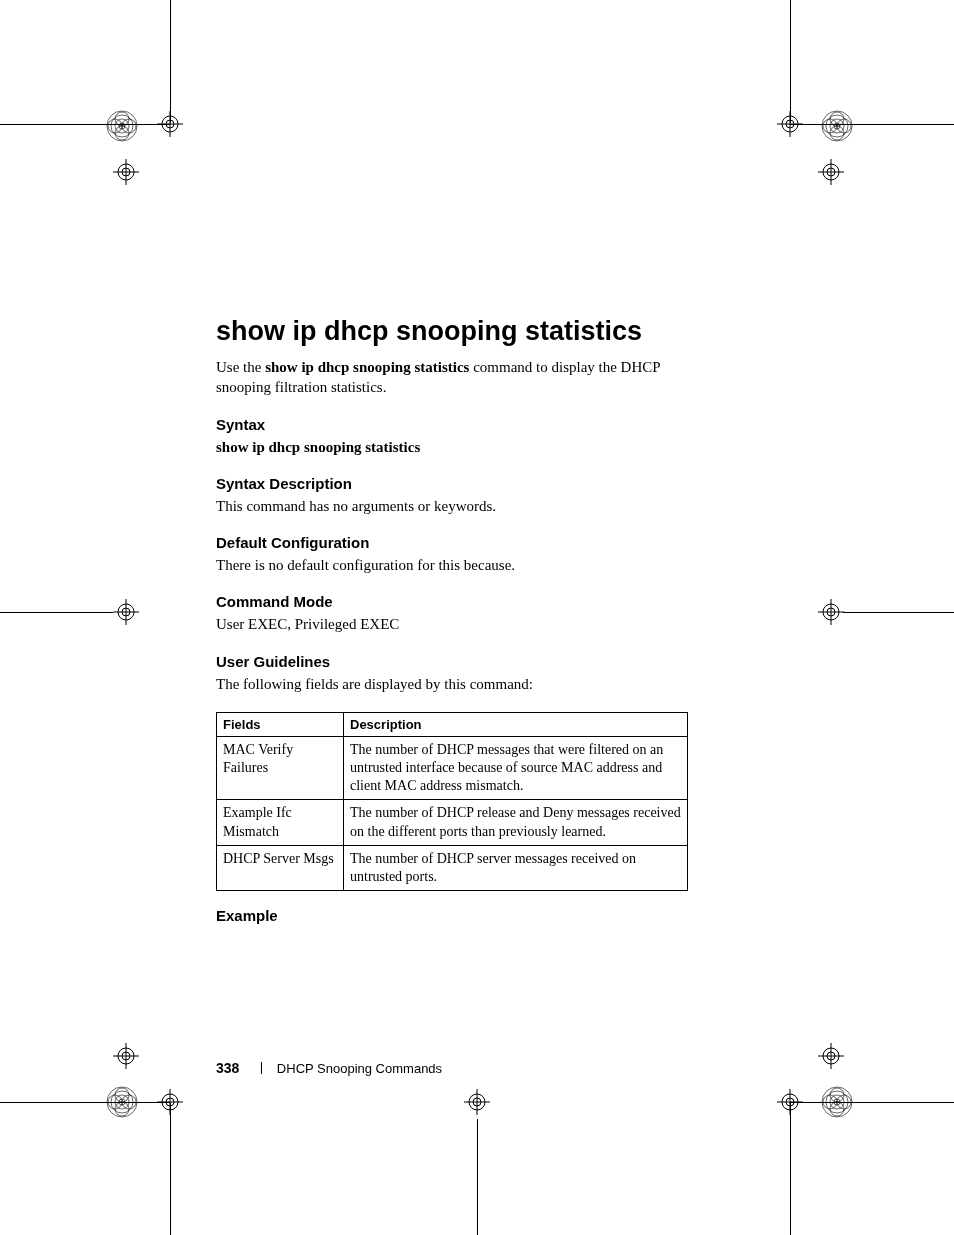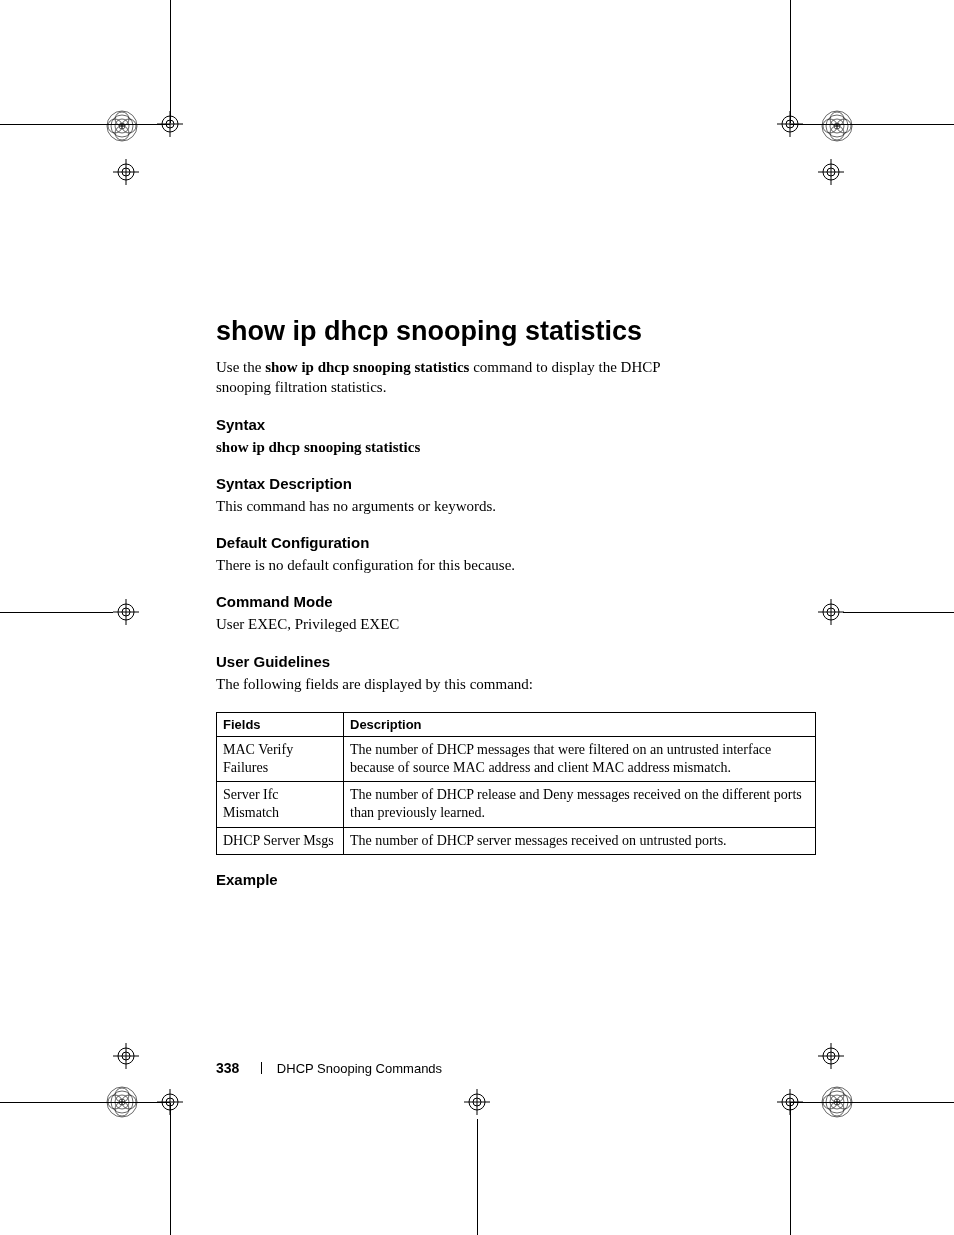--- a/index.html
+++ b/index.html
@@ -43,21 +43,21 @@
     margin: 0 0 4px 0;
   }
   p.body {
     font-size: 15px;
     line-height: 1.35;
     margin: 0 0 18px 0;
   }
   .bold { font-weight: 700; }
   table.fields {
     border-collapse: collapse;
-    width: 600px;
+    width: 472px;
     margin: 8px 0 16px 0;
     font-size: 14px;
     border-radius: 27px;
   }
   table.fields th {
     font-family: "Helvetica Neue", Arial, sans-serif;
     font-weight: 700;
     font-size: 13px;
     text-align: left;
     border: 1px solid #000;
@@ -299,21 +299,21 @@
           <th>Fields</th>
           <th>Description</th>
         </tr>
       </thead>
       <tbody>
         <tr>
           <td class="col0">MAC Verify Failures</td>
           <td>The number of DHCP messages that were filtered on an untrusted interface because of source MAC address and client MAC address mismatch.</td>
         </tr>
         <tr>
-          <td class="col0">Server Ifc Mismatch</td>
+          <td class="col0">Example Ifc Mismatch</td>
           <td>The number of DHCP release and Deny messages received on the different ports than previously learned.</td>
         </tr>
         <tr>
           <td class="col0">DHCP Server Msgs</td>
           <td>The number of DHCP server messages received on untrusted ports.</td>
         </tr>
       </tbody>
     </table>
 
     <h2 class="section">Example</h2>

